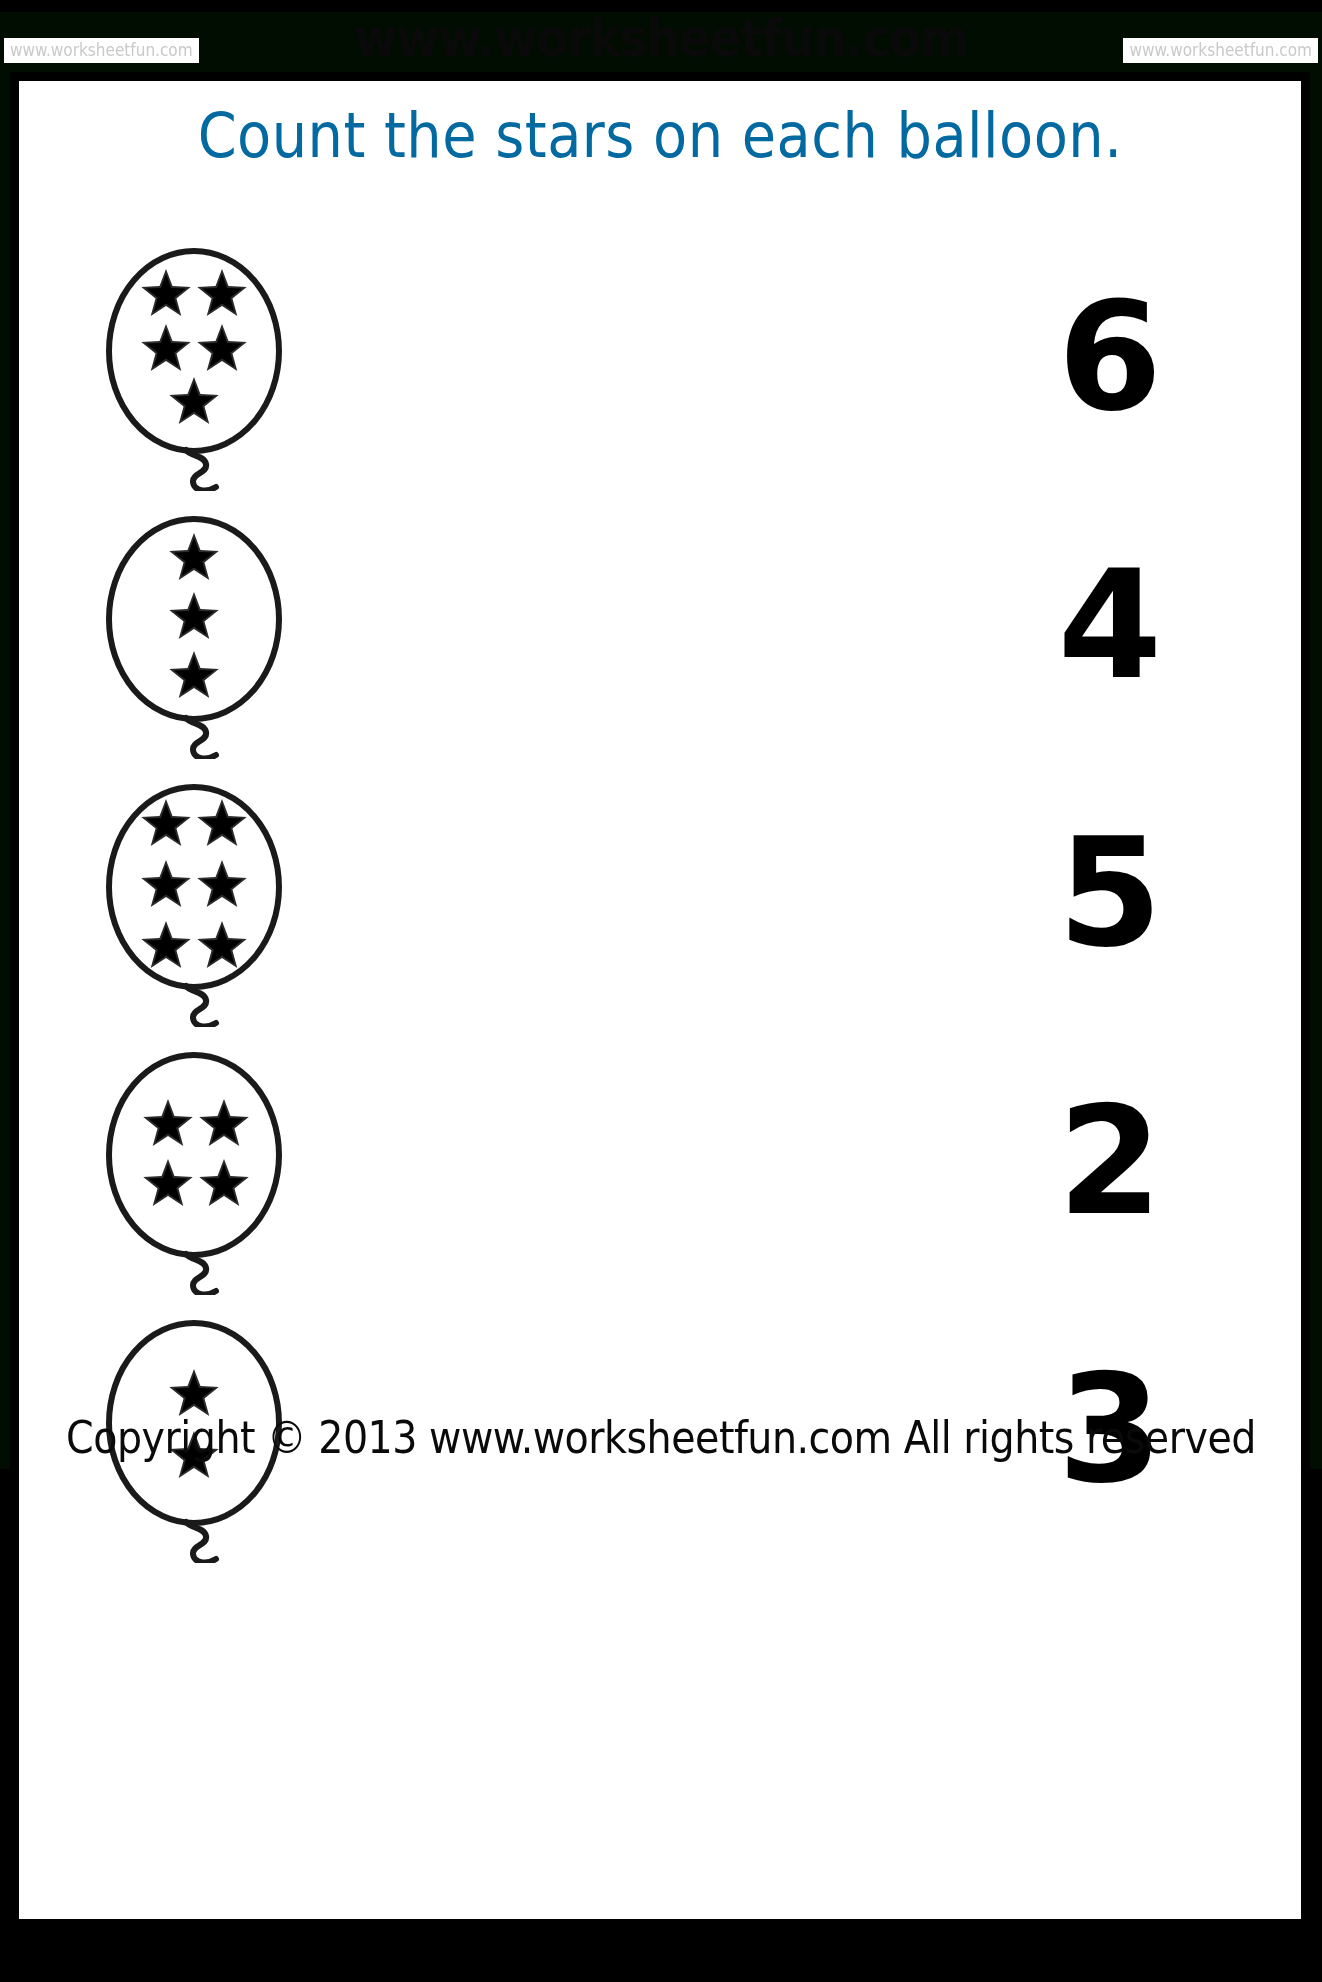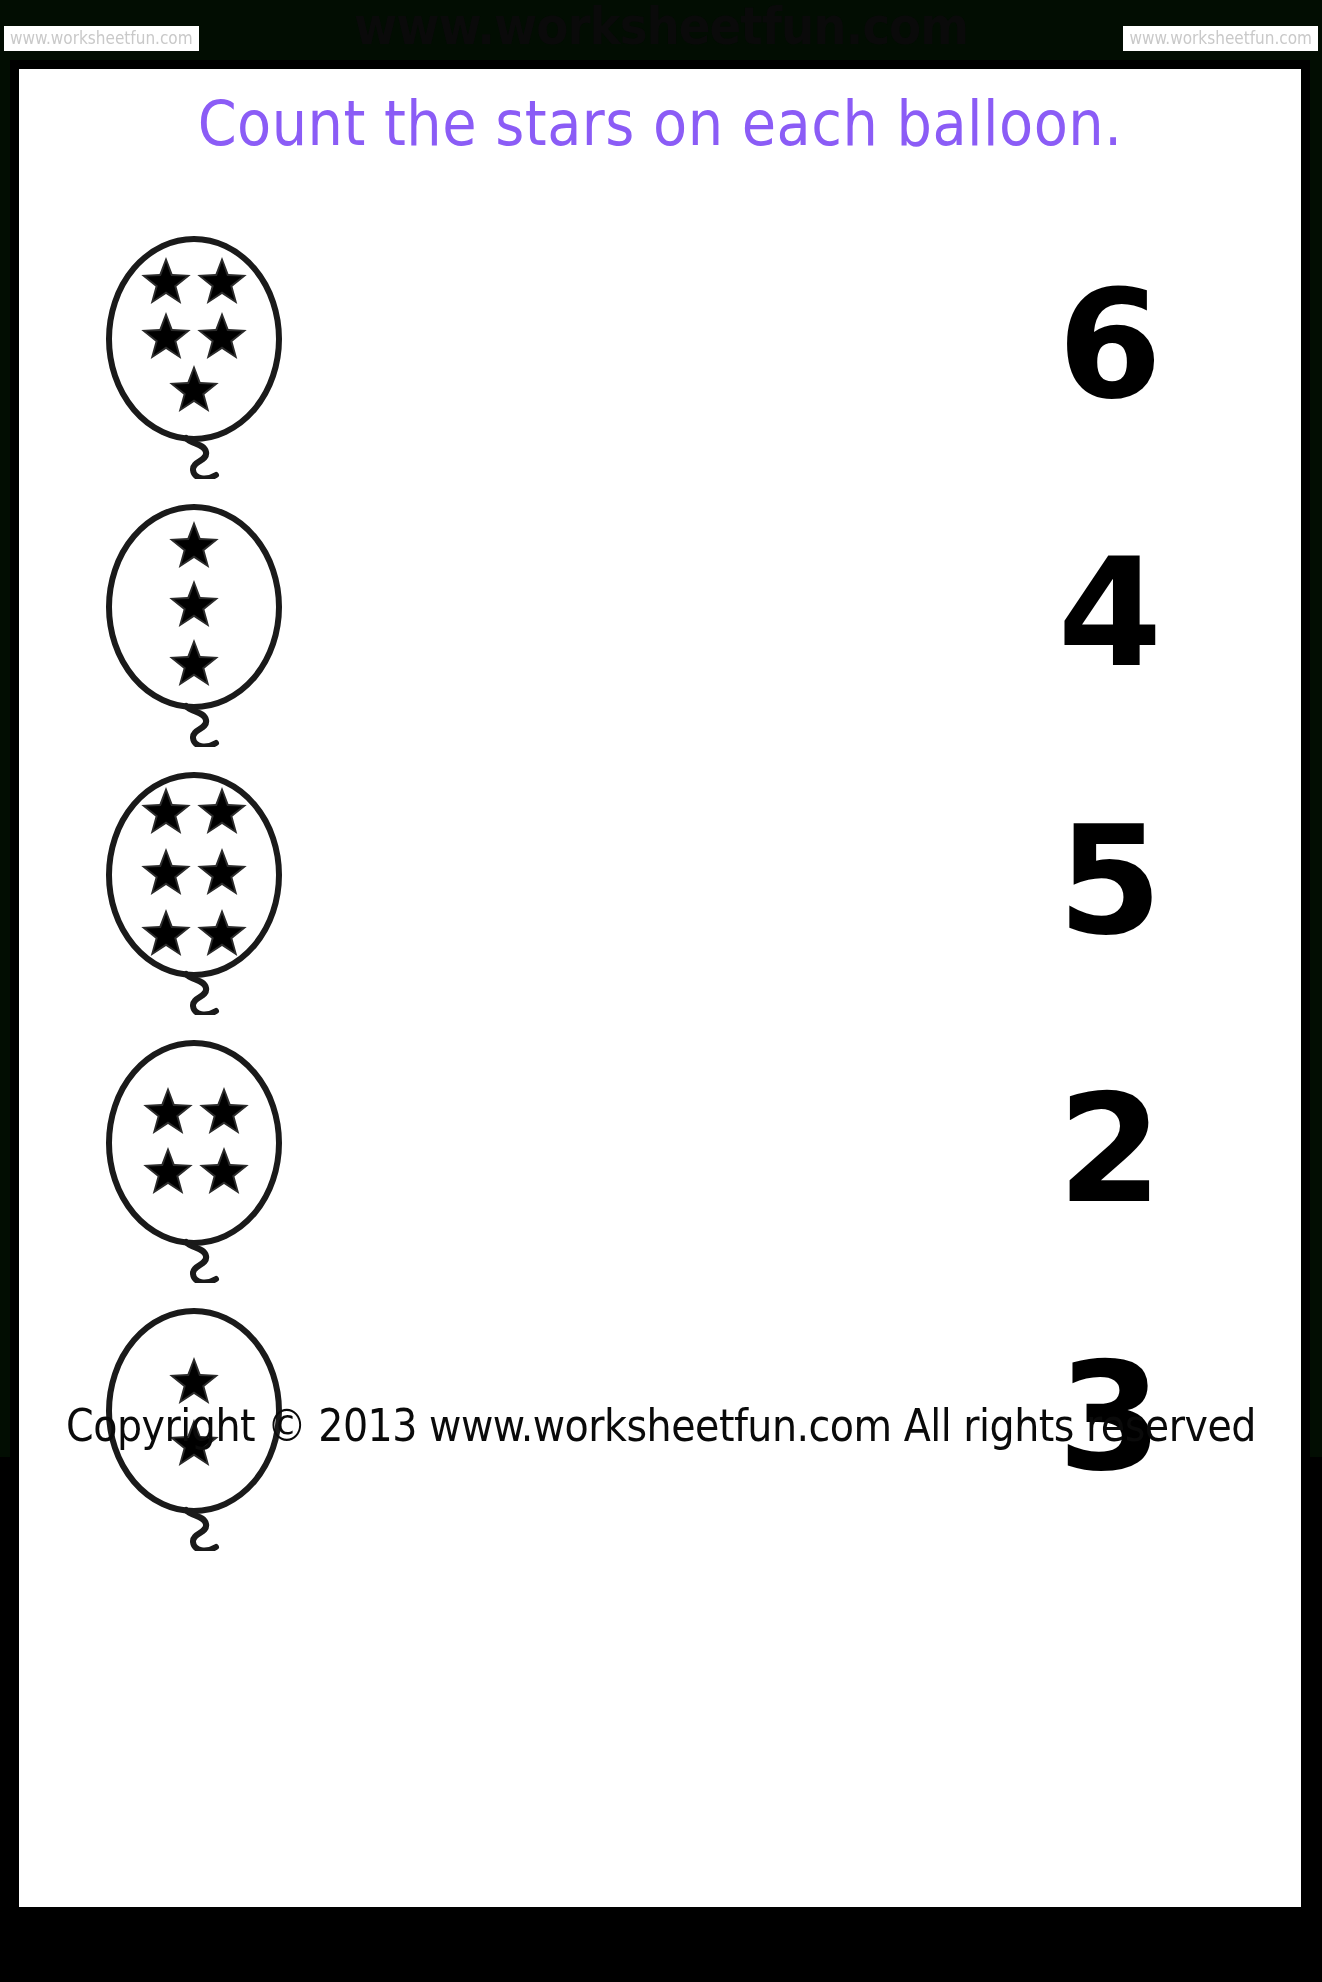--- a/index.html
+++ b/index.html
@@ -11,21 +11,21 @@
     width: 1322px;
     height: 1982px;
     position: relative;
     overflow: hidden;
     font-family: "DejaVu Sans", sans-serif;
   }
 
   
   #page {
     position: absolute;
-    left: 0; top: 0;
+    left: 0; top: 12px;
     width: 1322px;
     height: 1457px;
     background: #020d02;
   }
 
   
   .wm-band {
     position: absolute;
     left: 0;
     top: 0;
@@ -74,21 +74,21 @@
   #title {
     position: absolute;
     left: 0;
     top: 20px;
     width: 100%;
     text-align: center;
     font-family: "DejaVu Sans Condensed", "Liberation Sans Narrow", "Liberation Sans", sans-serif;
     font-size: 62px;
     font-weight: 400;
     line-height: 1.12;
-    color: #8b5cf6;
+    color: #0369a1;
     letter-spacing: 0.5px;
   }
   #title .tline { display: block; }
 
   
   #rows {
     position: absolute;
     left: 0;
     top: 142px;
     width: 100%;

